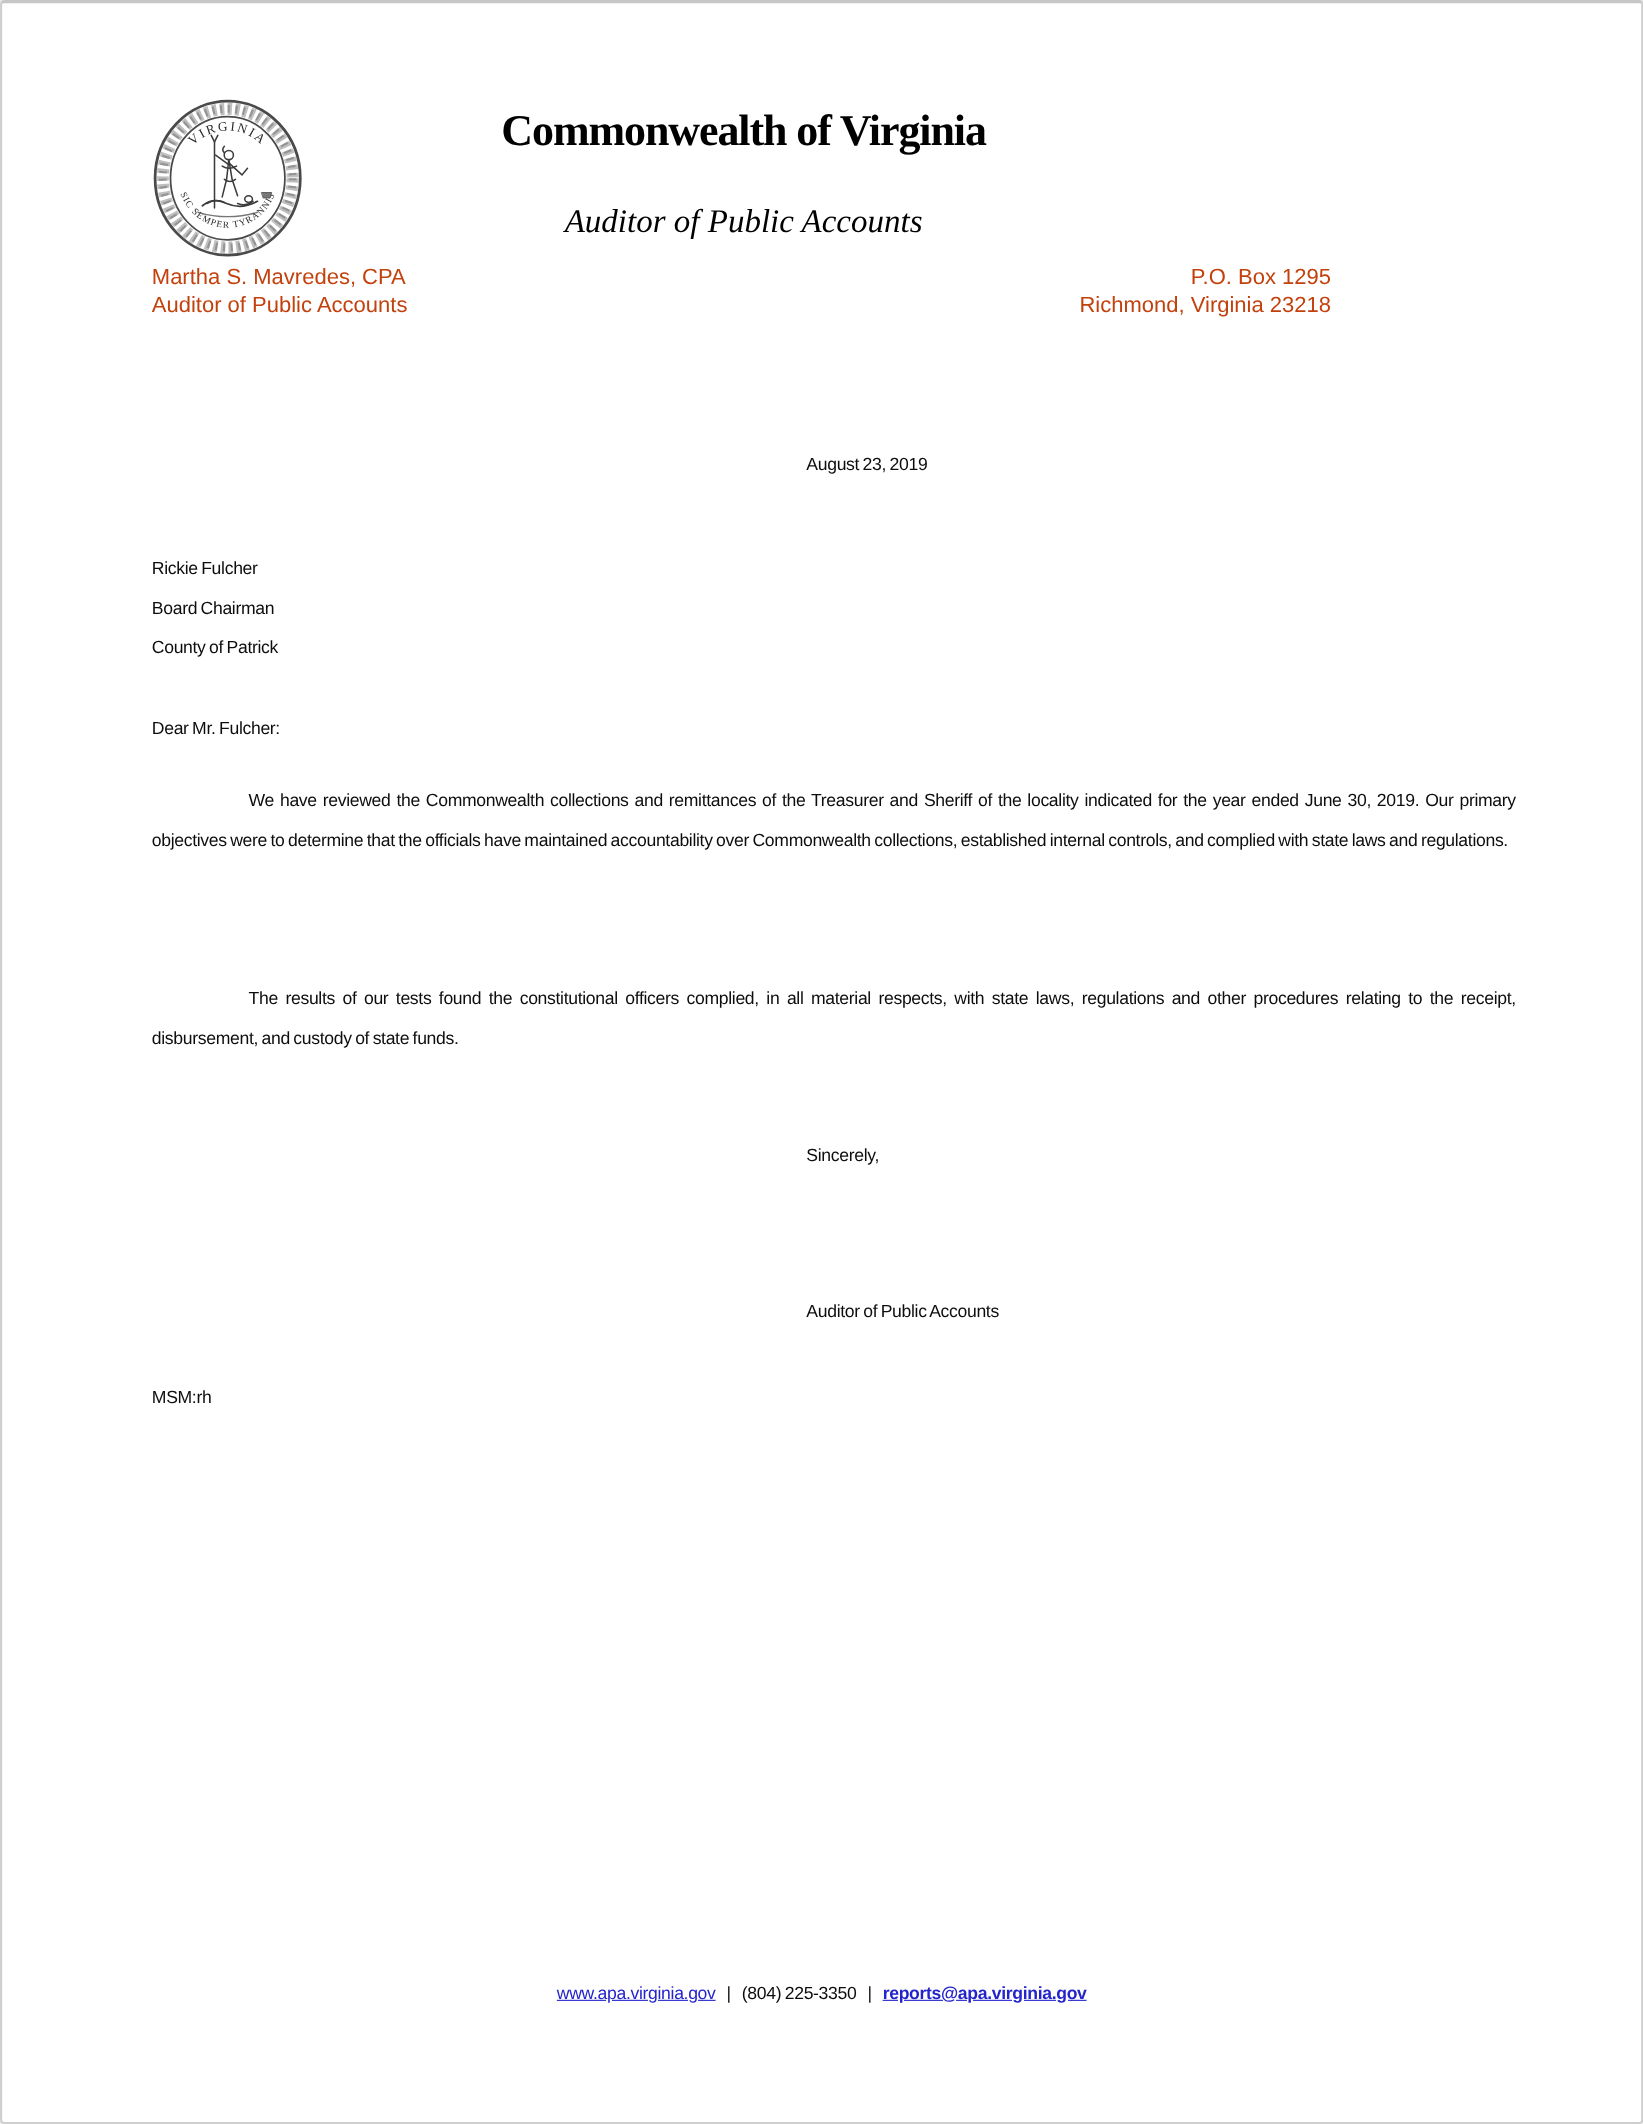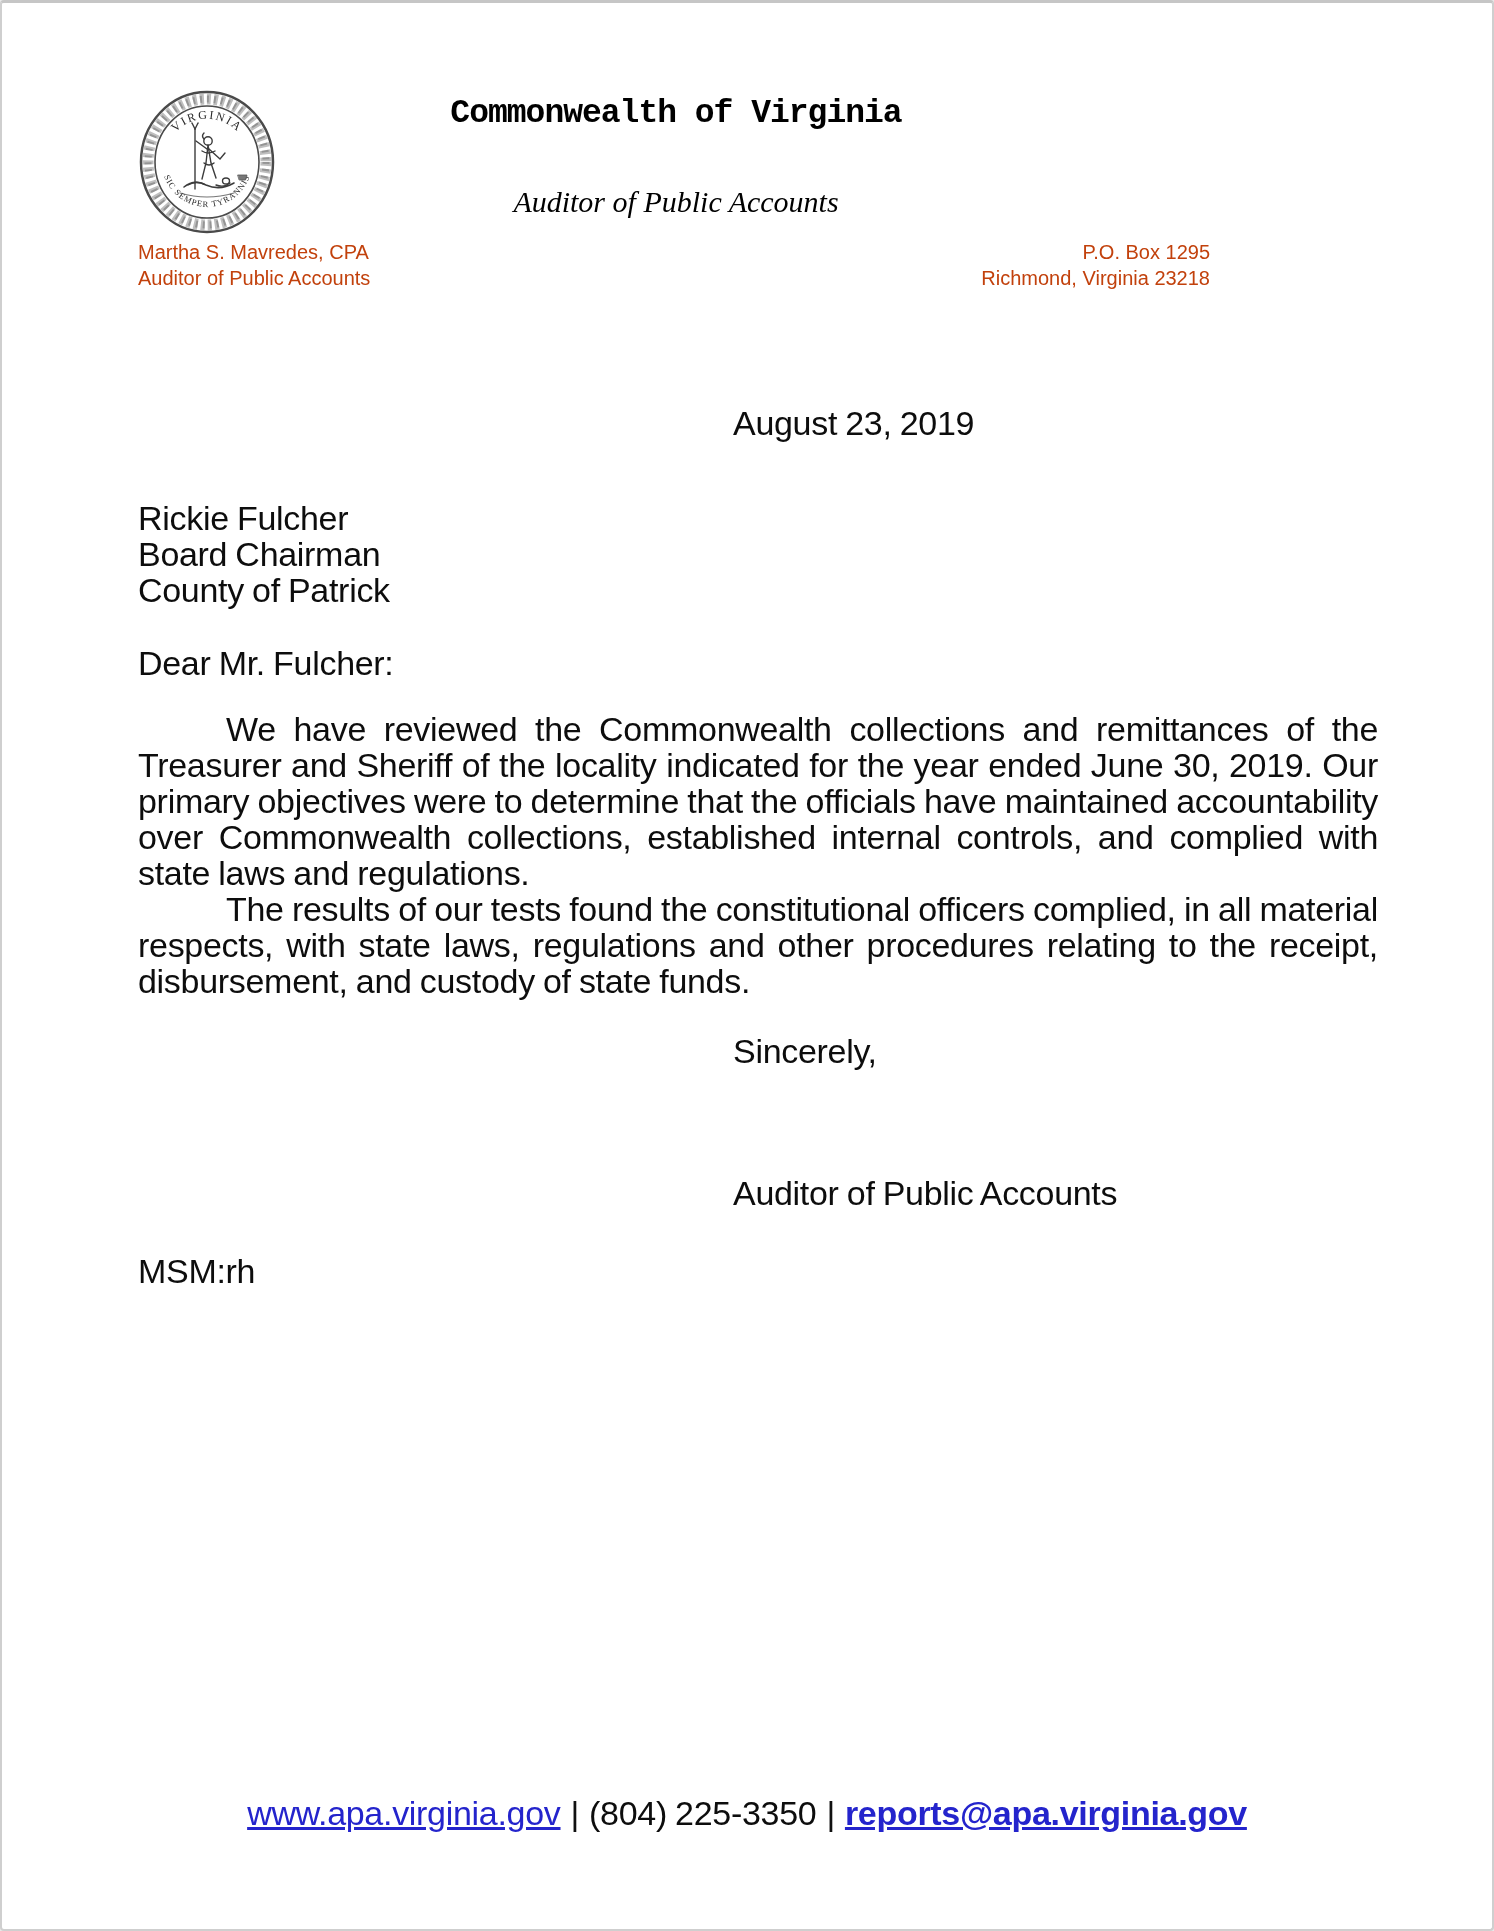--- a/index.html
+++ b/index.html
@@ -13,37 +13,37 @@
     box-sizing:border-box;
     overflow:hidden;
     font-family:"Liberation Sans", sans-serif;
     color:#111;
   }
   
   .seal{position:absolute;left:136px;top:86px;width:138px;height:146px;}
   .lh-band{position:absolute;left:136px;top:0;width:1076px;text-align:center;}
   .lh-title{
     position:absolute;left:0;top:92px;width:100%;
-    font-family:Liberation Mono, monospace;
-    font-weight:700;font-size:33px;letter-spacing:-1px;color:#000;
+    font-family:Liberation Serif, serif;
+    font-weight:700;font-size:40px;letter-spacing:-1px;color:#000;
   }
   .lh-subtitle{
     position:absolute;left:0;top:182px;width:100%;
     font-family:"Liberation Serif", serif;
     font-style:italic;font-size:30px;color:#000;
   }
   .contact{
     position:absolute;top:236px;
     font-family:Liberation Sans, sans-serif;
     font-size:20px;line-height:26px;color:#c2410c;
   }
   .contact.left{left:136px;text-align:left;}
   .contact.right{right:282px;text-align:right;}
   
-  .body-text{font-size:34px;line-height:36px;letter-spacing:-0.3px;word-spacing:-1px;color:#0d0d0d;}
+  .body-text{font-size:16px;line-height:36px;letter-spacing:-0.3px;word-spacing:-1px;color:#0d0d0d;}
   .date{position:absolute;left:731px;top:402px;}
   .recipient{position:absolute;left:136px;top:497px;}
   .salutation{position:absolute;left:136px;top:642px;}
   .para{
     position:absolute;left:136px;width:1240px;
     text-align:justify;text-indent:88px;margin:0;
   }
   .para1{top:708px;}
   .para2{top:888px;}
   .closing{position:absolute;left:731px;top:1030px;}

